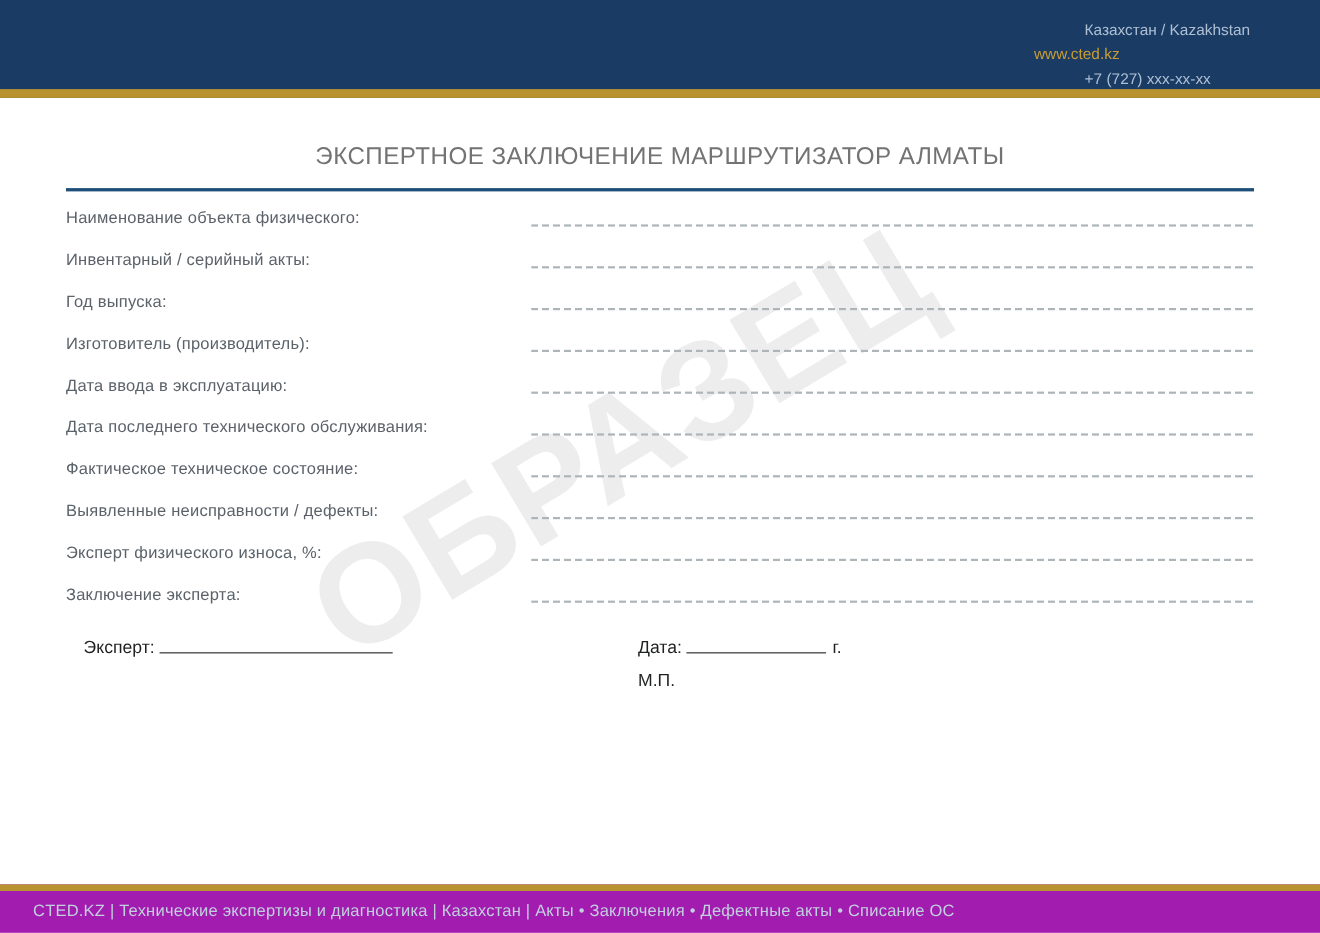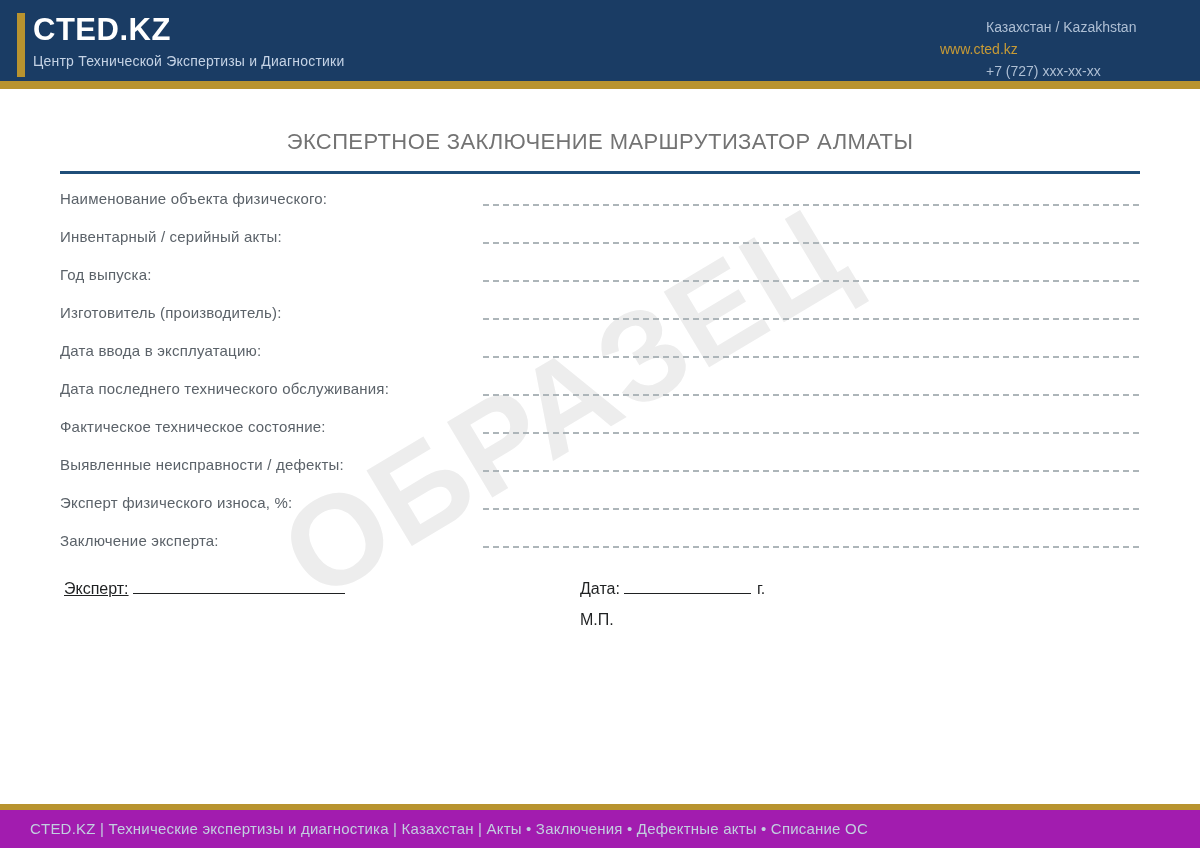--- a/index.html
+++ b/index.html
@@ -61,21 +61,21 @@
   }
   .field-line {
     position: absolute; left: 423px; right: 0; top: 17px; height: 2px;
     background-image: repeating-linear-gradient(90deg, #ADB5B9 0 6px, transparent 6px 10px);
   }
 
   
   .signature { margin-top: 12px; color: #1F2122; font-size: 16px; }
   .sig-row { position: relative; height: 24px; }
   .sig-row + .sig-row { margin-top: 8px; }
-  .sig-left { position: absolute; left: 4px; top: 0; text-decoration: underline; }
+  .sig-left { position: absolute; left: 16px; top: 0; }
   .sig-right { position: absolute; left: 520px; top: 0; }
   .uline {
     display: inline-block; height: 15px; margin-left: 4px;
     border-bottom: 1.5px solid #1F2122; vertical-align: baseline;
   }
   .uline.expert { width: 212px; }
   .uline.date { width: 127px; margin-right: 6px; }
   .uline.position { width: 193px; }
 
   
@@ -89,24 +89,20 @@
     padding-left: 30px; letter-spacing: 0.2px;
     white-space: nowrap;
   }
 </style>
 </head>
 <body>
 
 <div class="page">
 
   <header class="header">
-    <div class="brand">
-      <div class="logo">CTED.KZ</div>
-      <div class="brand-subtitle">Центр Технической Экспертизы и Диагностики</div>
-    </div>
     <div class="contact">
       <div class="region">Казахстан / Kazakhstan</div>
       <div class="website">www.cted.kz</div>
       <div class="phone">+7 (727) xxx-xx-xx</div>
     </div>
   </header>
 
   <div class="watermark">ОБРАЗЕЦ</div>
 
   <main class="content">

